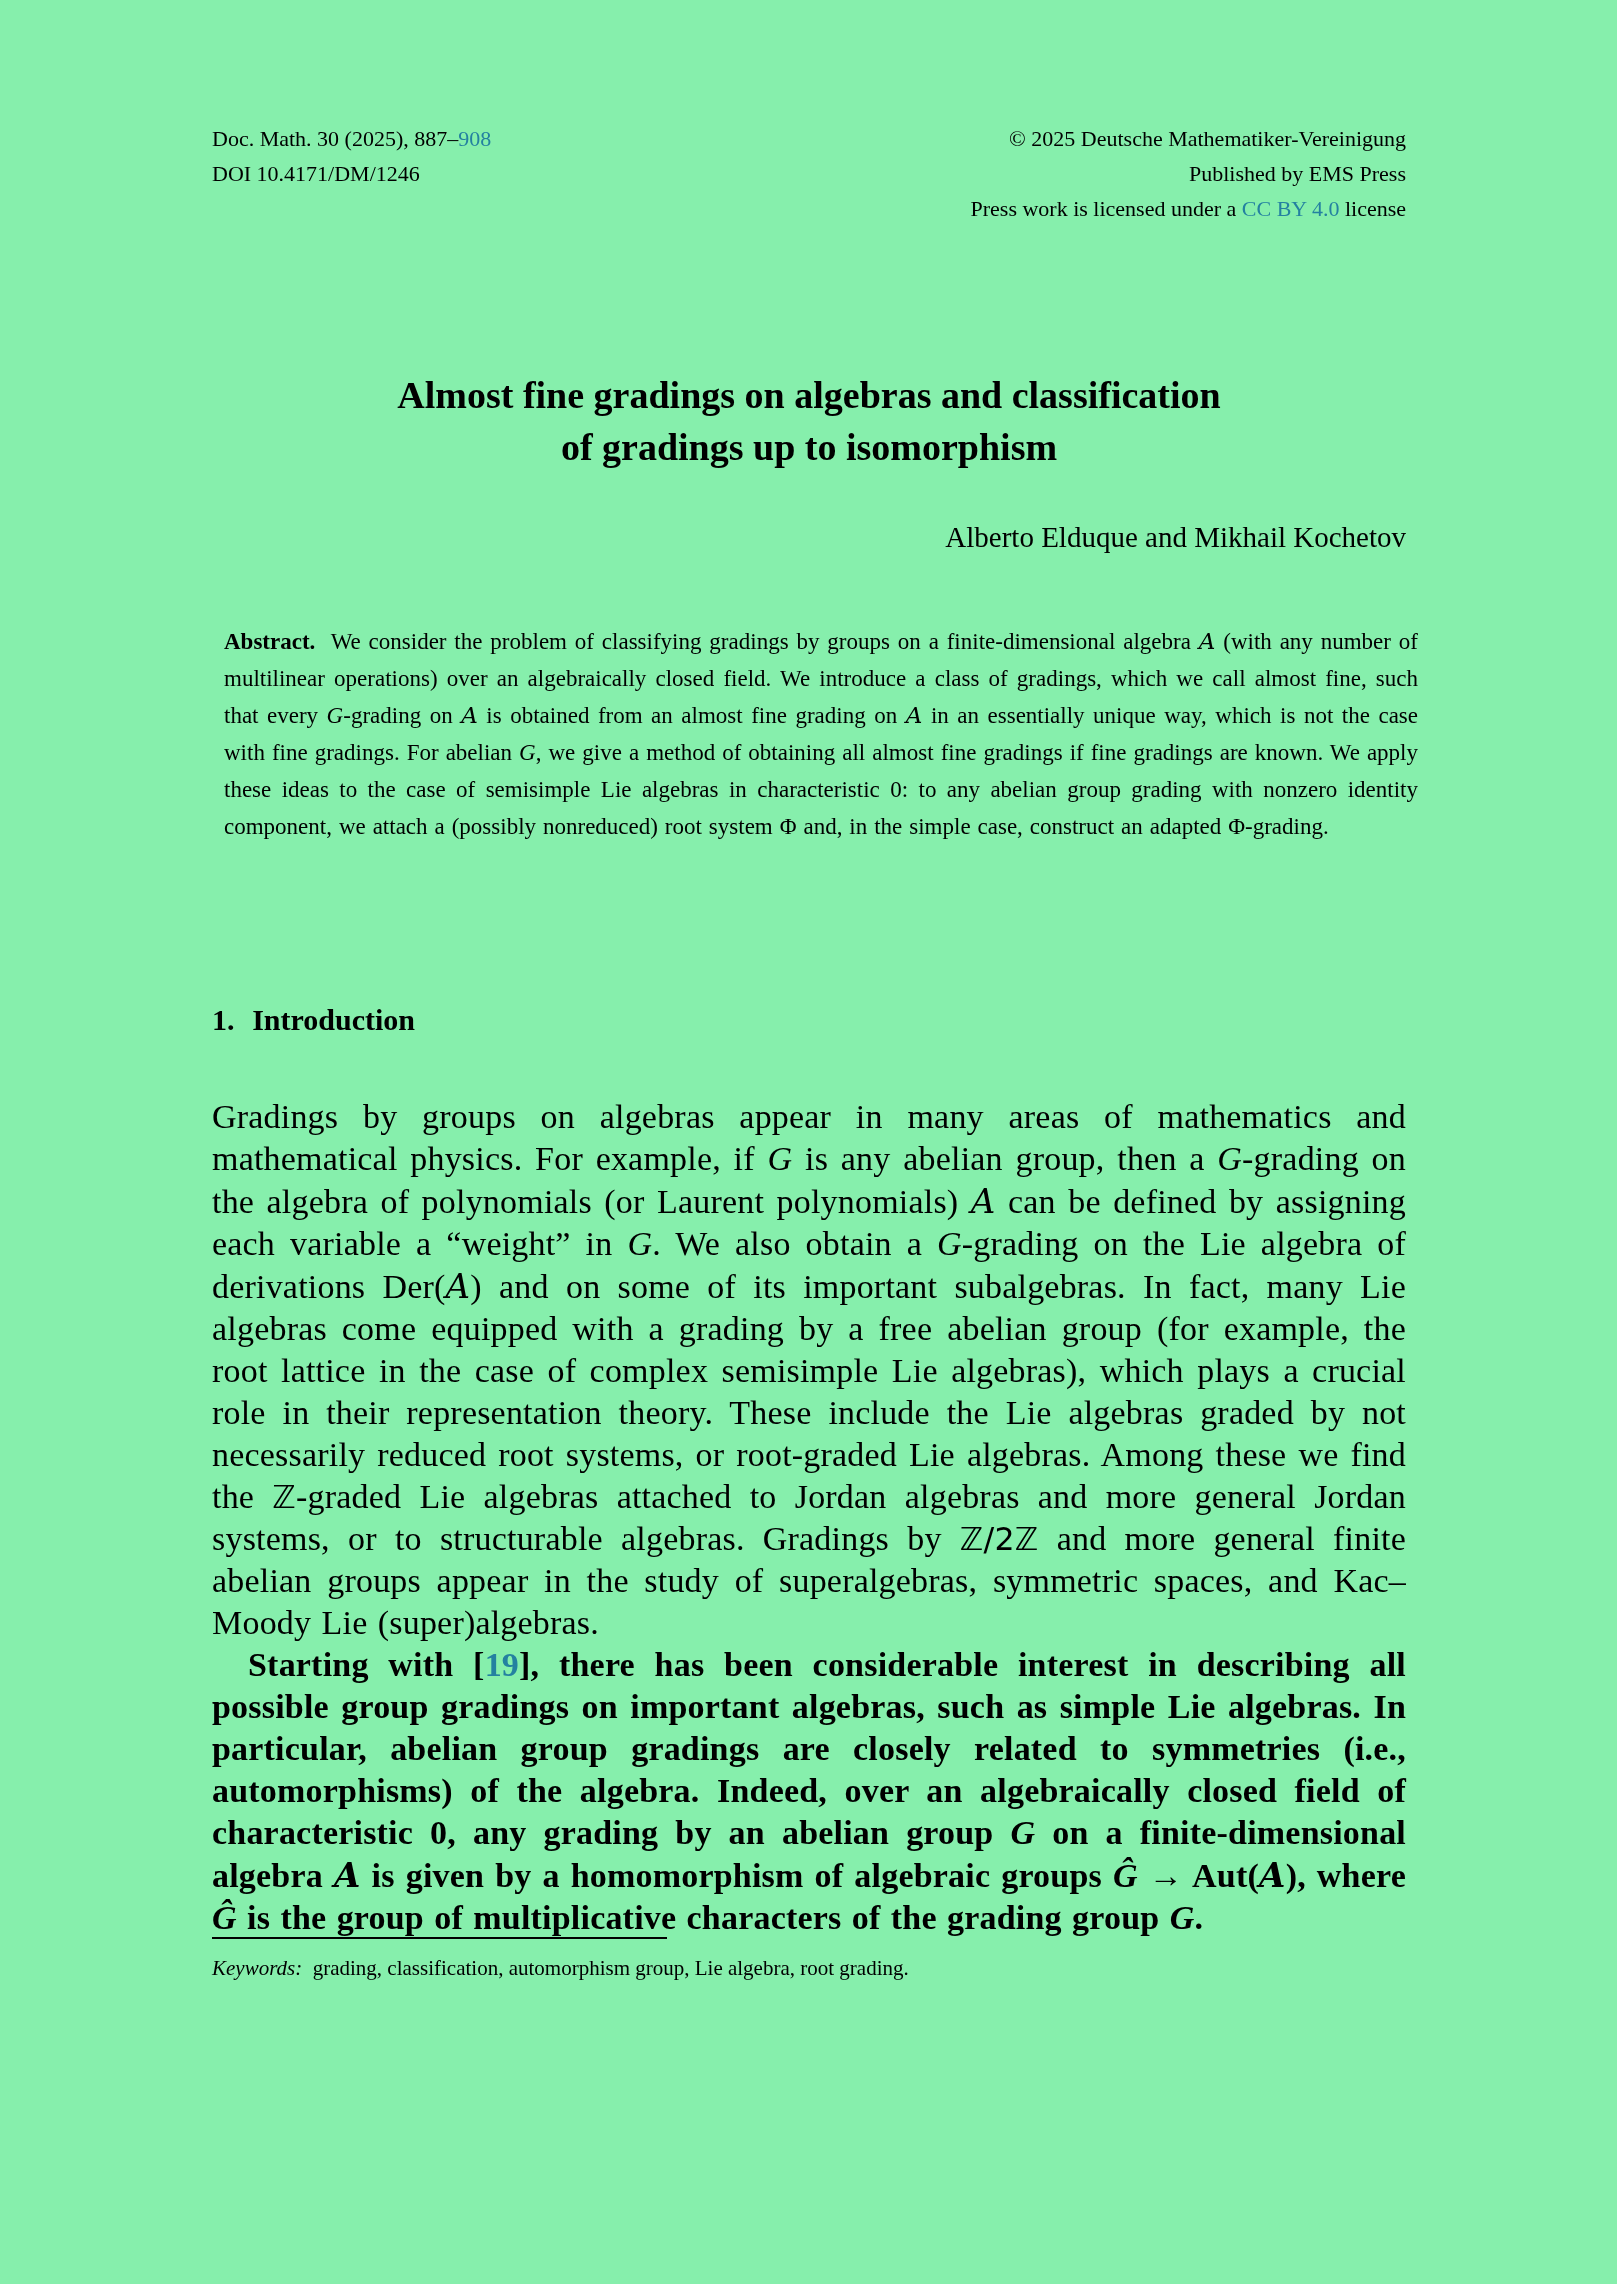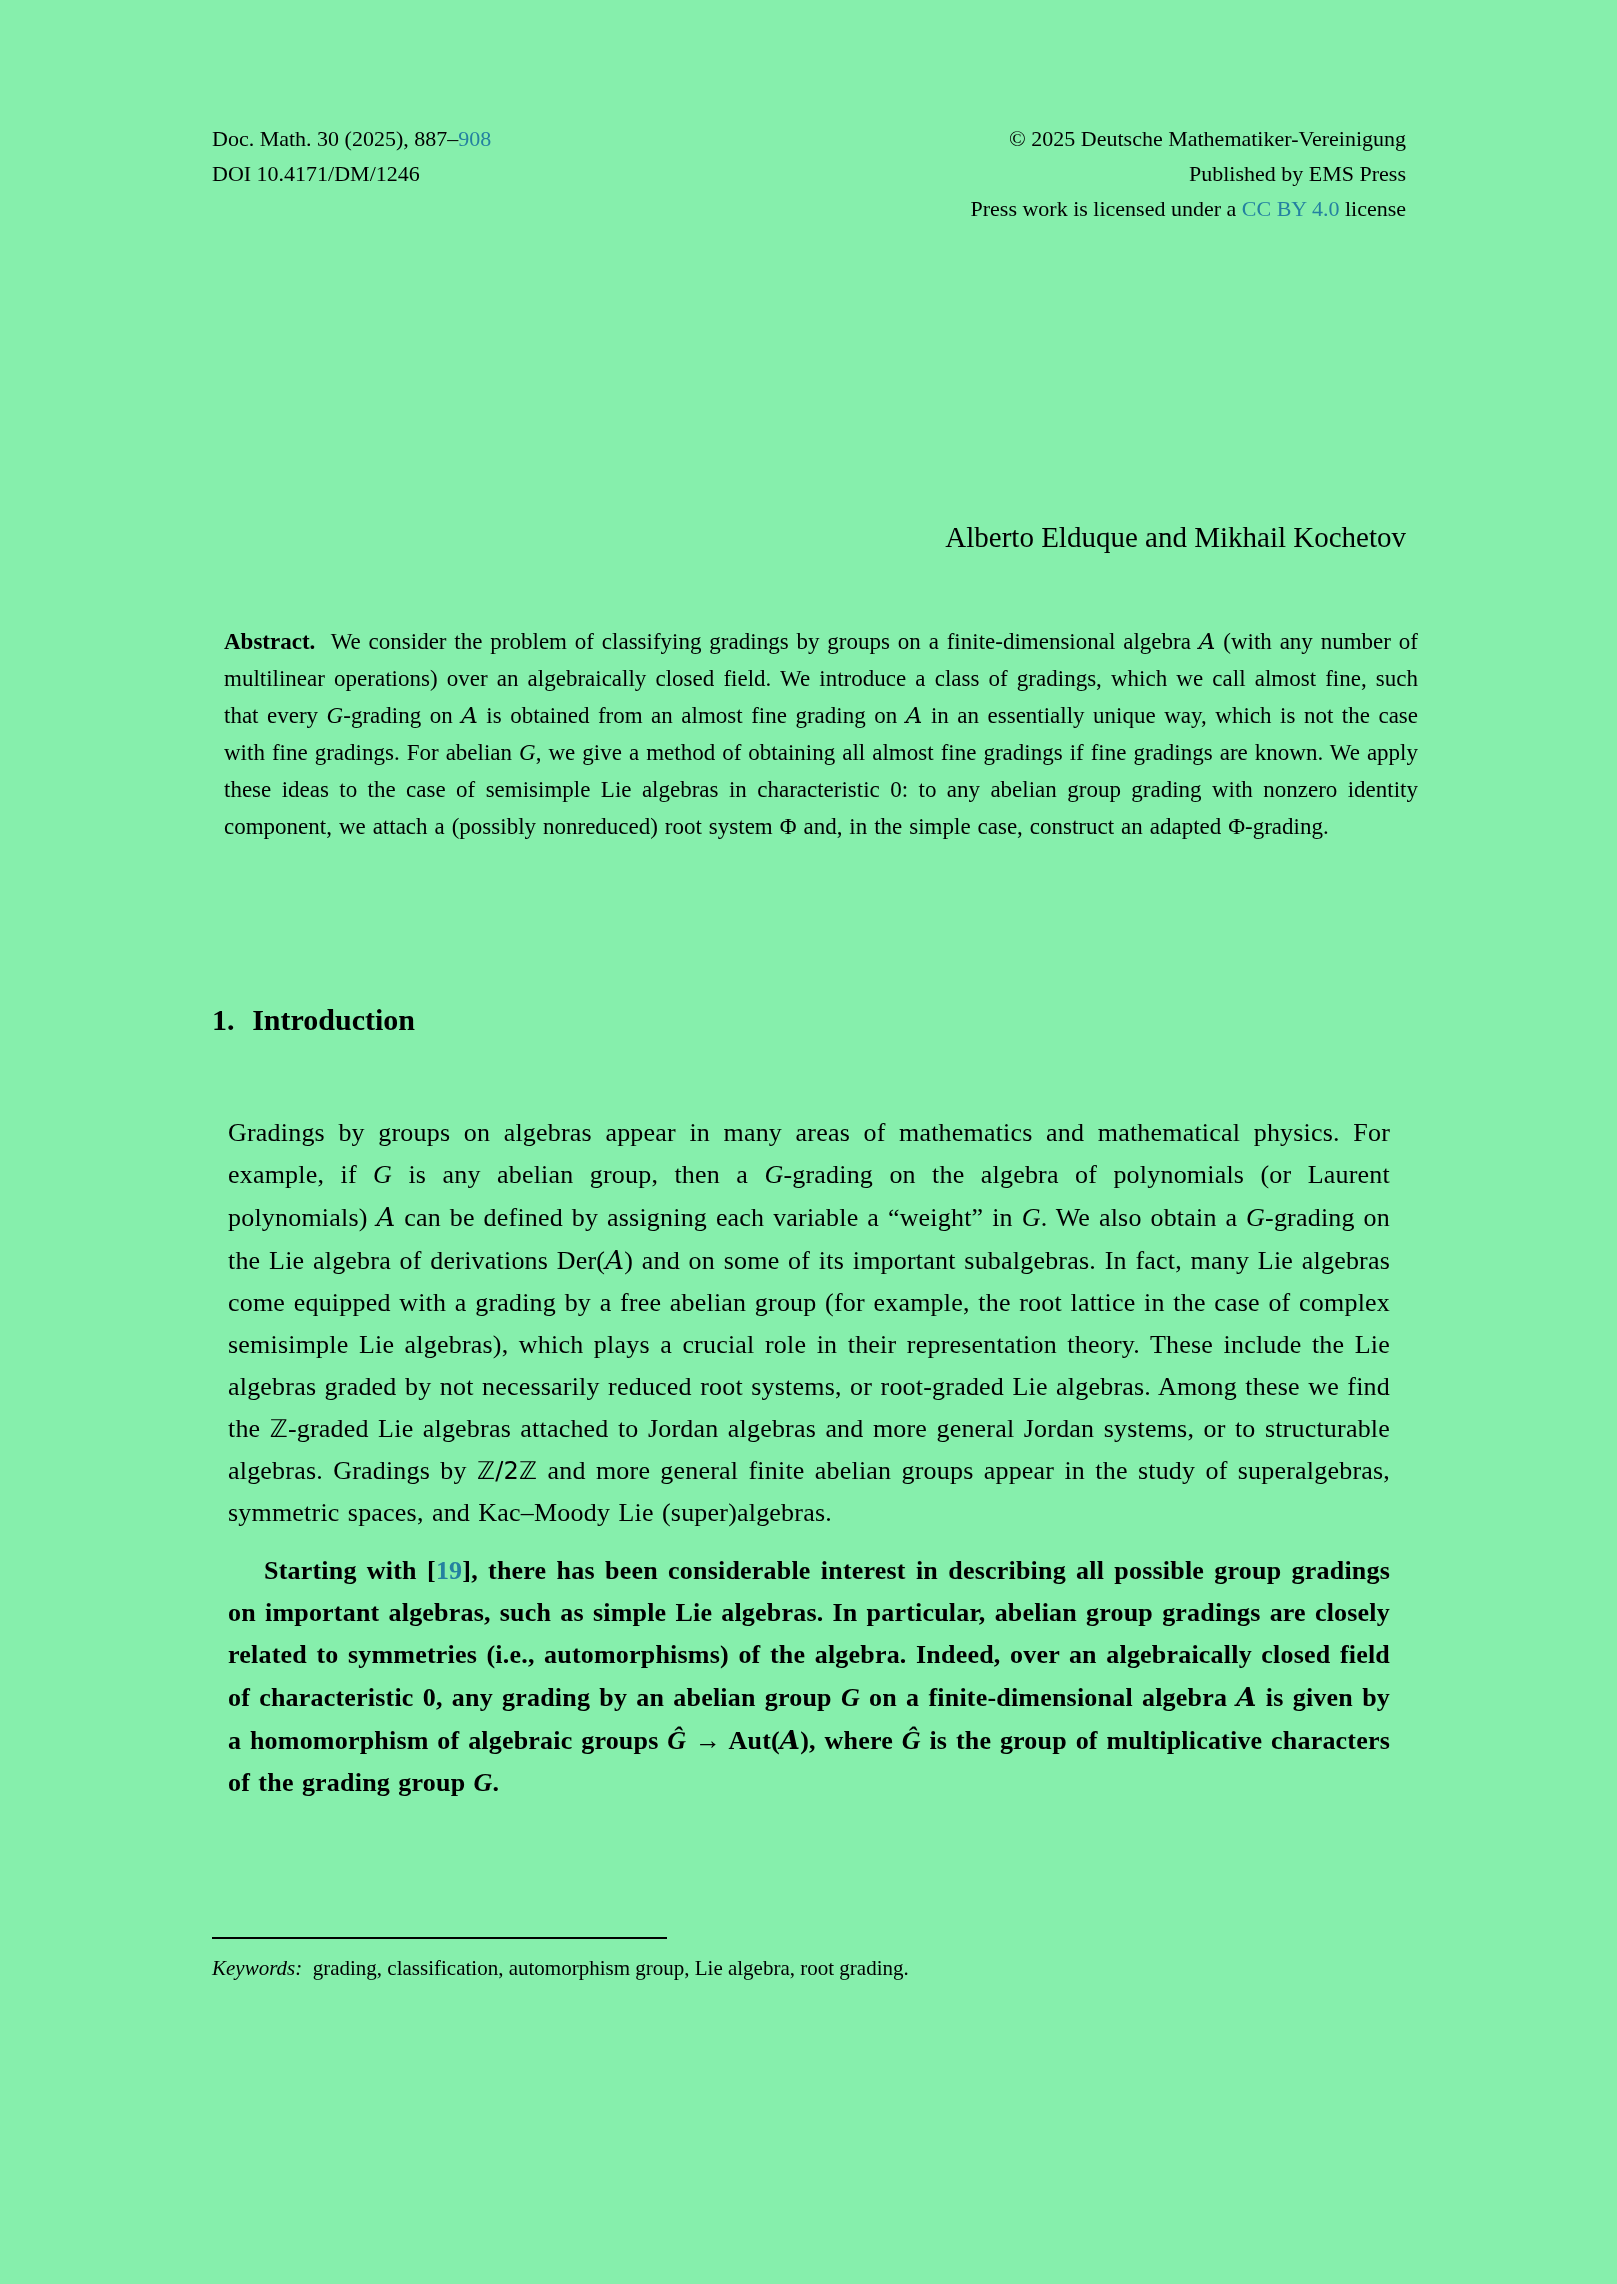--- a/index.html
+++ b/index.html
@@ -44,22 +44,22 @@
   
   .section-heading {
     position:absolute; top:1002px; left:0; width:100%;
     font-size:30px; font-weight:bold; line-height:35px;
   }
   .section-gap { display:inline-block; width:17.7px; }
 
   
   .body-block { position:absolute; top:1096px; left:0; width:100%; }
   .bodypara {
-    margin:16px;
-    font-size:26px; line-height:42px;
+    margin:0;
+    font-size:34px; line-height:42px;
     text-align:justify; text-justify:inter-word;
     letter-spacing:0.2px; word-spacing:1.6px;
   }
   .para-indent { text-indent:36px;font-weight:bold; }
 
   
   .footnote {
     position:absolute; top:1937px; left:0; width:100%;
     font-size:21px; line-height:36px;
   }
@@ -88,20 +88,24 @@
         <div><span>Doc. Math. 30 (2025), 887–</span><span class="r-link">908</span></div>
         <div>DOI 10.4171/DM/1246</div>
       </div>
       <div class="header-right">
         <div>© 2025 Deutsche Mathematiker-Vereinigung</div>
         <div>Published by EMS Press</div>
         <div><span>Press work is licensed under a </span><span class="r-link">CC BY 4.0</span><span> license</span></div>
       </div>
     </div>
 
+    <div class="title-block">
+      <div>Almost fine gradings on algebras and classification</div>
+      <div>of gradings up to isomorphism</div>
+    </div>
 
     <div class="authors">Alberto Elduque and Mikhail Kochetov</div>
 
     <p class="abstract"><span class="r-bold">Abstract.</span><span>&nbsp; We consider the problem of classifying gradings by groups on a finite-dimensional algebra </span><span class="r-cal">A</span><span> (with any number of multilinear operations) over an algebraically closed field. We introduce a class of gradings, which we call almost fine, such that every </span><span class="r-math">G</span><span>-grading on </span><span class="r-cal">A</span><span> is obtained from an almost fine grading on </span><span class="r-cal">A</span><span> in an essentially unique way, which is not the case with fine gradings. For abelian </span><span class="r-math">G</span><span>, we give a method of obtaining all almost fine gradings if fine gradings are known. We apply these ideas to the case of semisimple Lie algebras in characteristic 0: to any abelian group grading with nonzero identity component, we attach a (possibly nonreduced) root system Φ and, in the simple case, construct an adapted Φ-grading.</span></p>
 
     <div class="section-heading">
       <span>1.</span><span class="section-gap"></span><span>Introduction</span>
     </div>
 
     <div class="body-block">

